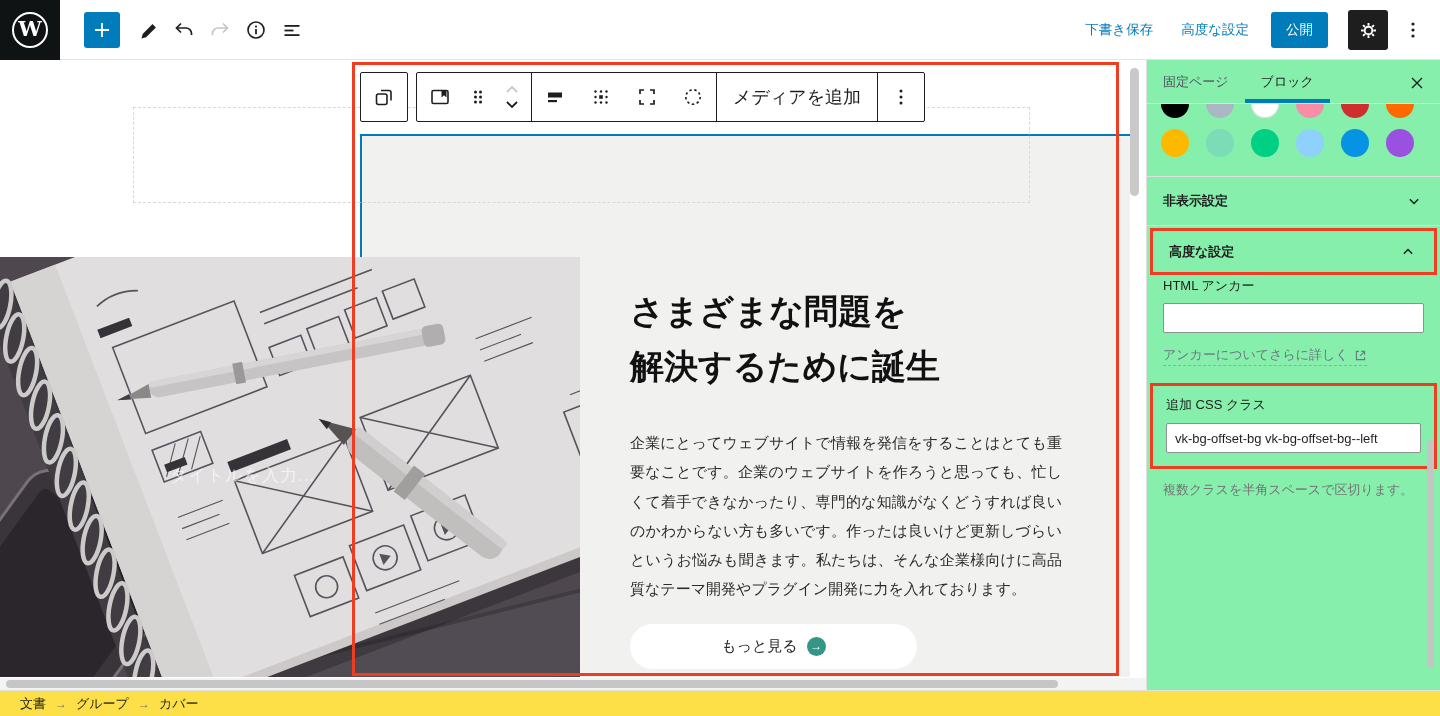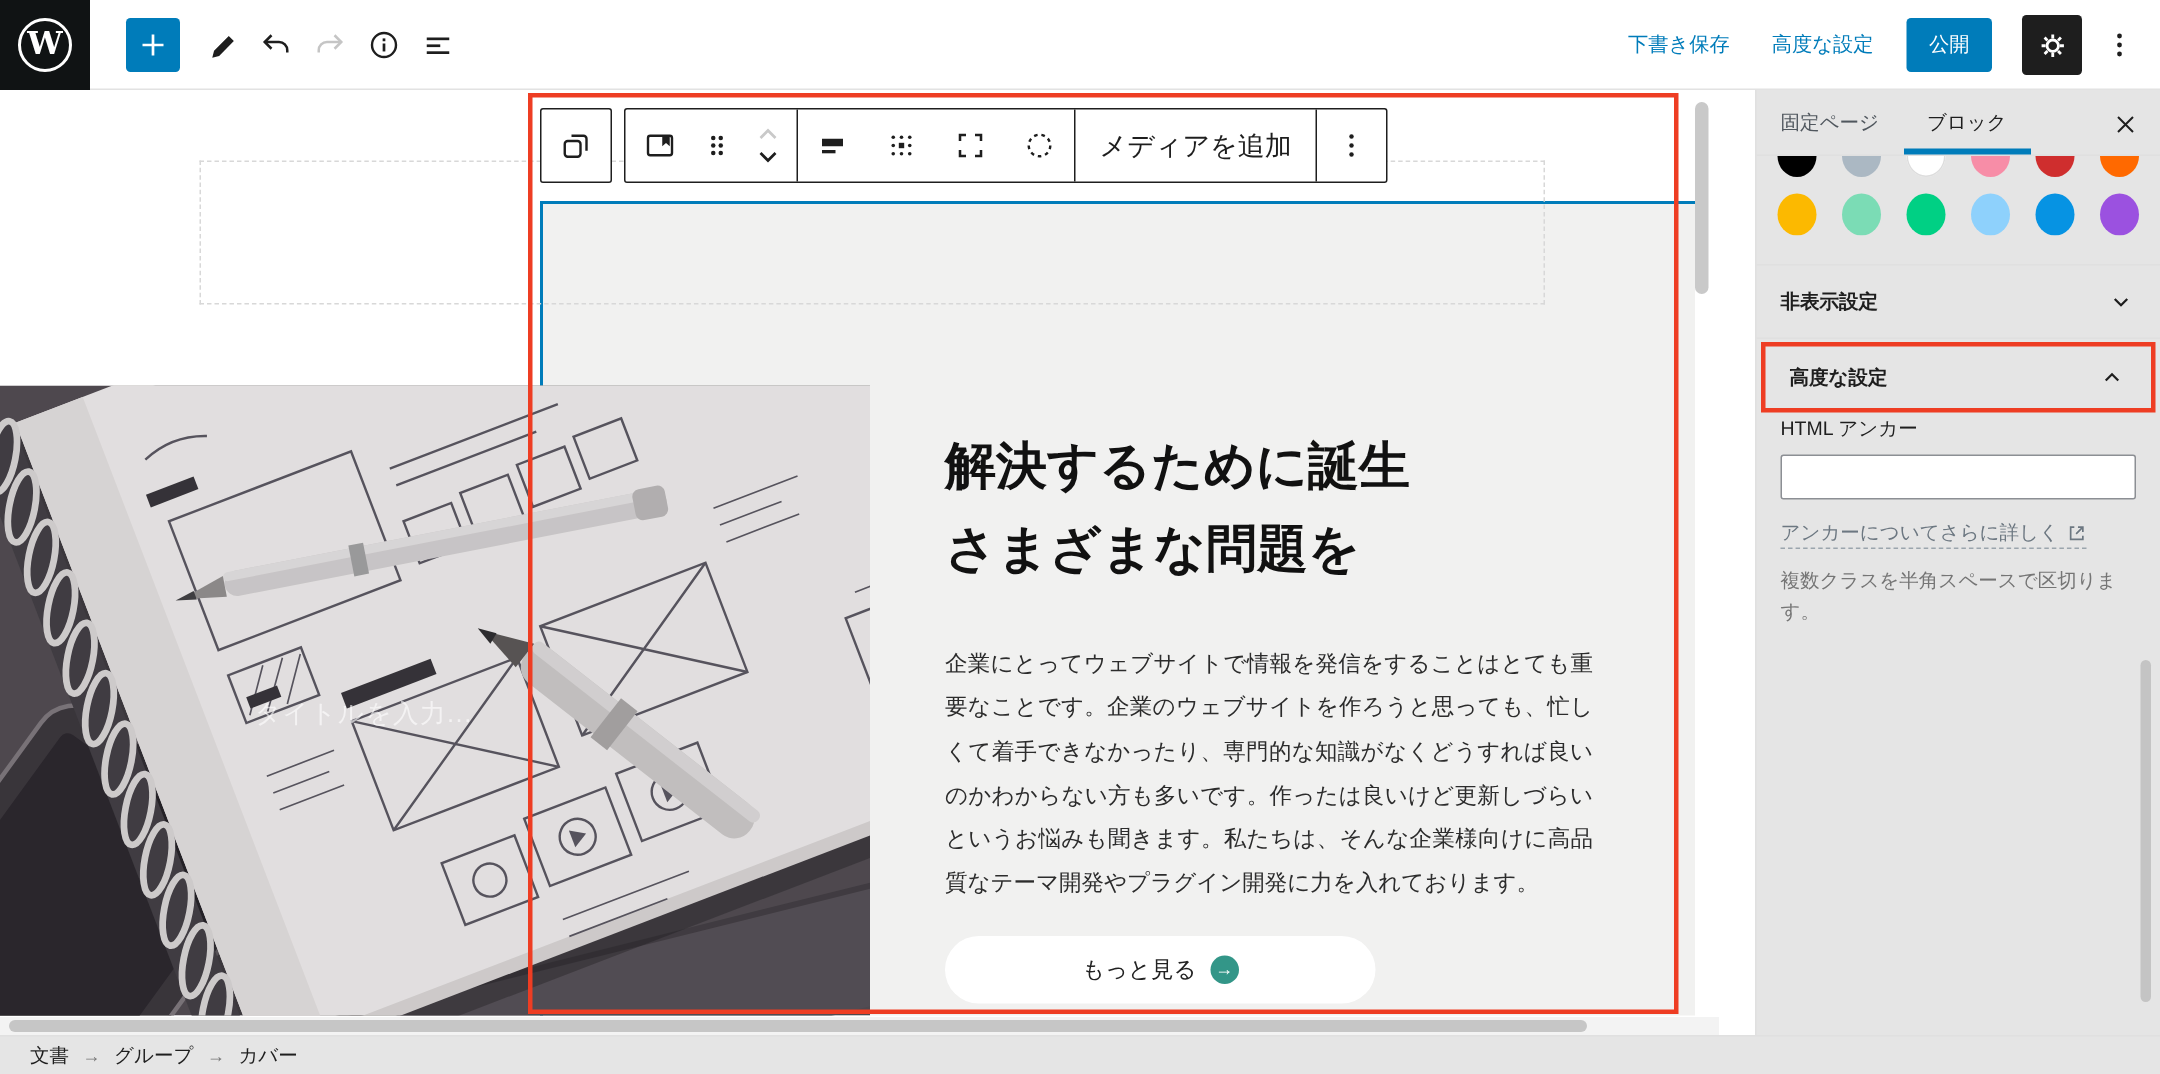--- a/index.html
+++ b/index.html
@@ -55,21 +55,21 @@
   .tbx { border:1px solid #1e1e1e; border-radius:2px; background:#fff; display:flex; align-items:stretch; height:50px; }
   .tbx-group { display:flex; align-items:center; }
   .tbx-group + .tbx-group { border-left:1px solid #1e1e1e; }
   .tb-btn { width:46px; height:48px; display:flex; align-items:center; justify-content:center;
             background:none; border:none; cursor:pointer; }
   .tb-btn.narrow { width:30px; }
   .media-btn { background:none; border:none; font-size:18px; padding:0 16px; height:48px; cursor:pointer;
                font-family:Liberation Serif, serif; color:#1e1e1e; }
 
   
-  .sidebar { position:absolute; top:60px; right:0; width:270px; height:630px; background:#e5e5e5;
+  .sidebar { position:absolute; top:60px; right:0; width:294px; height:630px; background:#86efac;
              border-left:1px solid #e0e0e0; z-index:35; }
   .sb-tabs { height:44px; border-bottom:1px solid #e0e0e0; display:flex; align-items:center; position:relative; }
   .sb-tab { height:100%; display:flex; align-items:center; padding:0 16px; font-size:13px; cursor:pointer;
             background:none; border:none; font-family:inherit; color:#50575e; }
   .sb-tab.active { color:#1e1e1e; font-weight:500; box-shadow:inset 0 -4px 0 #007cba; }
   .sb-close { position:absolute; right:10px; top:10px; width:26px; height:26px; background:none; border:none;
               cursor:pointer; display:flex; align-items:center; justify-content:center; }
   .palette { overflow:hidden; padding:0 14px; }
   .swatch-row { display:flex; gap:17px; }
   .swatch-row.r1 { margin-top:-14px; }
@@ -92,21 +92,21 @@
   .anchor-link { margin-top:13px; display:inline-flex; align-items:center; gap:5px; color:#6c7781;
                  font-size:13px; border-bottom:1px dashed #9ba5ad; padding-bottom:1px; cursor:pointer; }
   .css-outline { border:3px solid #ee3d23; margin:17px 3px 0 3px; padding:10px 13px 13px; }
   .css-outline .sb-label { margin-bottom:9px; }
   .help2 { padding:0 16px; margin-top:11px; }
   .sb-scroll { position:absolute; right:6px; top:380px; width:7px; height:228px; background:#c4c4c4;
                border-radius:4px; z-index:5; }
 
   
   .footer { position:absolute; left:0; bottom:0; width:100%; height:26px; border-top:1px solid #e0e0e0;
-            background:#e5e5e5; display:flex; align-items:center; padding-left:20px; gap:9px; font-size:13px; z-index:45; }
+            background:#fde047; display:flex; align-items:center; padding-left:20px; gap:9px; font-size:13px; z-index:45; }
   .crumb { color:#1e1e1e; cursor:pointer; }
   .crumb-sep { color:#757575; font-size:12px; }
 </style>
 </head>
 <body>
 
 <div class="app">
 
   <header class="topbar">
     <div class="wp-badge">
@@ -171,22 +171,22 @@
     </div>
   </header>
 
   <main class="canvas">
 
     <div class="dashed-outline"></div>
 
     <section class="cover">
       <div class="cover-content">
         <h2 class="cover-heading">
+          <span>さまざまな問題を</span>
           <span>解決するために誕生</span>
-          <span>さまざまな問題を</span>
         </h2>
         <p class="cover-paragraph">企業にとってウェブサイトで情報を発信をすることはとても重要なことです。企業のウェブサイトを作ろうと思っても、忙しくて着手できなかったり、専門的な知識がなくどうすれば良いのかわからない方も多いです。作ったは良いけど更新しづらいというお悩みも聞きます。私たちは、そんな企業様向けに高品質なテーマ開発やプラグイン開発に力を入れております。</p>
         <button class="more-btn">
           <span>もっと見る</span>
           <span class="more-arrow" style="background: rgb(51, 150, 136);">→</span>
         </button>
       </div>
     </section>
 
     <div class="photo">
@@ -436,20 +436,24 @@
       <input class="sb-input" value="" style="">
       <span class="anchor-link">
         <span>アンカーについてさらに詳しく</span>
         <svg width="13" height="13" viewBox="0 0 16 16">
             <path d="M6 3H3v10h10v-3" fill="none" stroke="#6c7781" stroke-width="1.4"></path>
             <path d="M9 3h4v4M13 3L7.5 8.5" fill="none" stroke="#6c7781" stroke-width="1.4"></path>
           </svg>
       </span>
     </div>
 
+    <div class="css-outline" style="border-color: rgb(238, 61, 35);">
+      <label class="sb-label">追加 CSS クラス</label>
+      <input class="sb-input" value="vk-bg-offset-bg vk-bg-offset-bg--left" style="">
+    </div>
     <p class="sb-help help2">複数クラスを半角スペースで区切ります。</p>
 
     <div class="sb-scroll"></div>
   </aside>
 
   <footer class="footer">
     <span class="crumb">文書</span>
     <span class="crumb-sep">→</span>
     <span class="crumb">グループ</span>
     <span class="crumb-sep">→</span>

